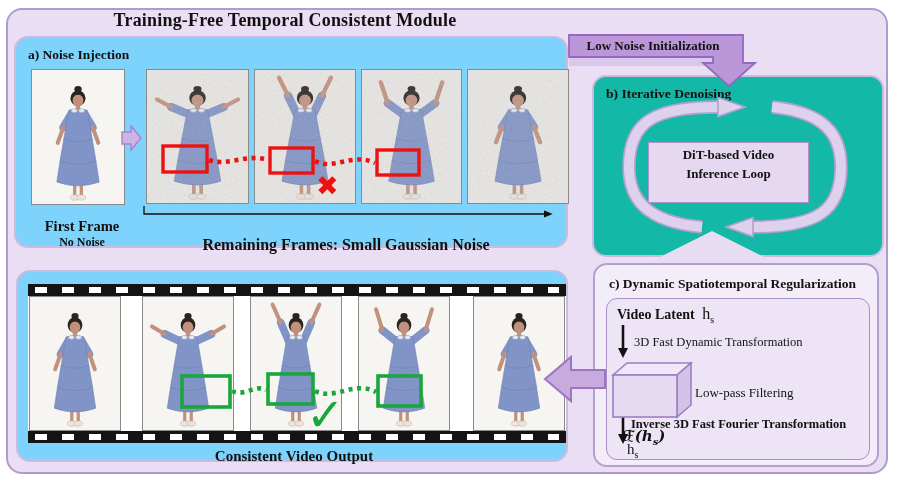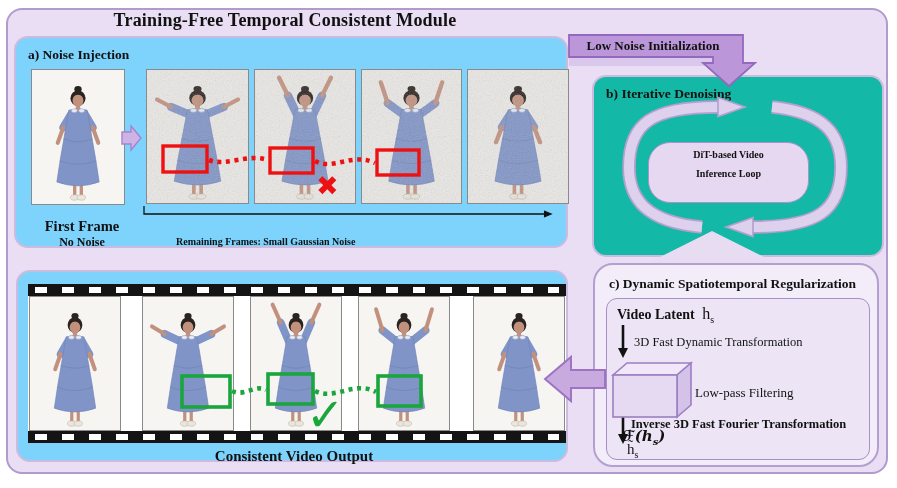--- a/index.html
+++ b/index.html
@@ -10,36 +10,36 @@
     border:2.5px solid #b19bcc;border-radius:16px;z-index:0;box-sizing:border-box;}
   #main-title{left:60px;top:10px;width:450px;text-align:center;font-size:18px;
     font-weight:bold;z-index:1;letter-spacing:.2px;}
   .white-box{background:#7dd3fc;border:2px solid #cbbbdf;border-radius:14px;
     box-sizing:border-box;z-index:1;}
   #box-a{left:14px;top:36px;width:554px;height:212px;}
   #box-output{left:16px;top:270px;width:552px;height:192px;}
   #box-b{left:592px;top:75px;width:292px;height:182px;background:#14b8a6;
     border:2px solid #cbbbdf;border-radius:14px;box-sizing:border-box;z-index:1;}
   #box-c{left:593px;top:263px;width:286px;height:204px;background:#f3edf9;
-    border:2px solid #b4a0d0;border-radius:20px;box-sizing:border-box;z-index:3;}
+    border:2px solid #b4a0d0;border-radius:14px;box-sizing:border-box;z-index:3;}
   #box-c-inner{left:11px;top:33px;width:264px;height:162px;background:#ede5f6;
     border:1.8px solid #a78fc7;border-radius:11px;box-sizing:border-box;}
   .section-heading{font-size:13.5px;font-weight:bold;}
   #heading-a{left:12px;top:9px;}
   #heading-b{left:12px;top:9px;}
   #heading-c{left:14px;top:11px;}
   .photo-frame{position:absolute;border:1.5px solid #8a8a8a;box-sizing:border-box;overflow:hidden;}
   .photo-frame svg{display:block;width:100%;height:100%;}
   #caption-first-1{left:12px;top:180px;width:108px;text-align:center;font-size:14.5px;font-weight:bold;}
   #caption-first-2{left:12px;top:197px;width:108px;text-align:center;font-size:12px;font-weight:bold;}
-  #caption-remaining{left:160px;top:198px;width:340px;font-size:10px;font-weight:bold;}
+  #caption-remaining{left:160px;top:198px;width:340px;text-align:center;font-size:16px;font-weight:bold;}
   #frozen-weights{left:50px;top:46px;width:170px;text-align:center;font-size:13.5px;margin-top:38px;}
   #dit-box{left:54px;top:65px;width:161px;height:61px;background:#e5d8f0;
-    border:1.6px solid #ab92cb;border-radius:22px;text-align:center;
-    font-size:10px;font-weight:bold;line-height:19px;padding-top:2px;box-sizing:border-box;}
+    border:1.6px solid #ab92cb;border-radius:0;text-align:center;
+    font-size:13px;font-weight:bold;line-height:19px;padding-top:2px;box-sizing:border-box;}
   #film-strip{left:28px;top:284px;width:538px;height:159px;z-index:1;}
   .film-bar{position:absolute;left:0;width:538px;height:12px;background:#141414;}
   .film-bar .holes{position:absolute;left:7px;right:7px;top:3px;height:6px;
     background:repeating-linear-gradient(90deg,#ffffff 0 12px,rgba(0,0,0,0) 12px 27px);}
   #film-mid{position:absolute;left:0;top:12px;width:538px;height:135px;background:#ffffff;}
   #caption-output{left:0px;top:176px;width:552px;text-align:center;font-size:15px;font-weight:bold;}
   #svg-underlay{left:0;top:0;z-index:2;pointer-events:none;}
   #svg-overlay{left:0;top:0;z-index:6;pointer-events:none;}
   #ribbon-label{left:574px;top:38px;width:158px;text-align:center;font-size:13px;
     font-weight:bold;z-index:7;}

